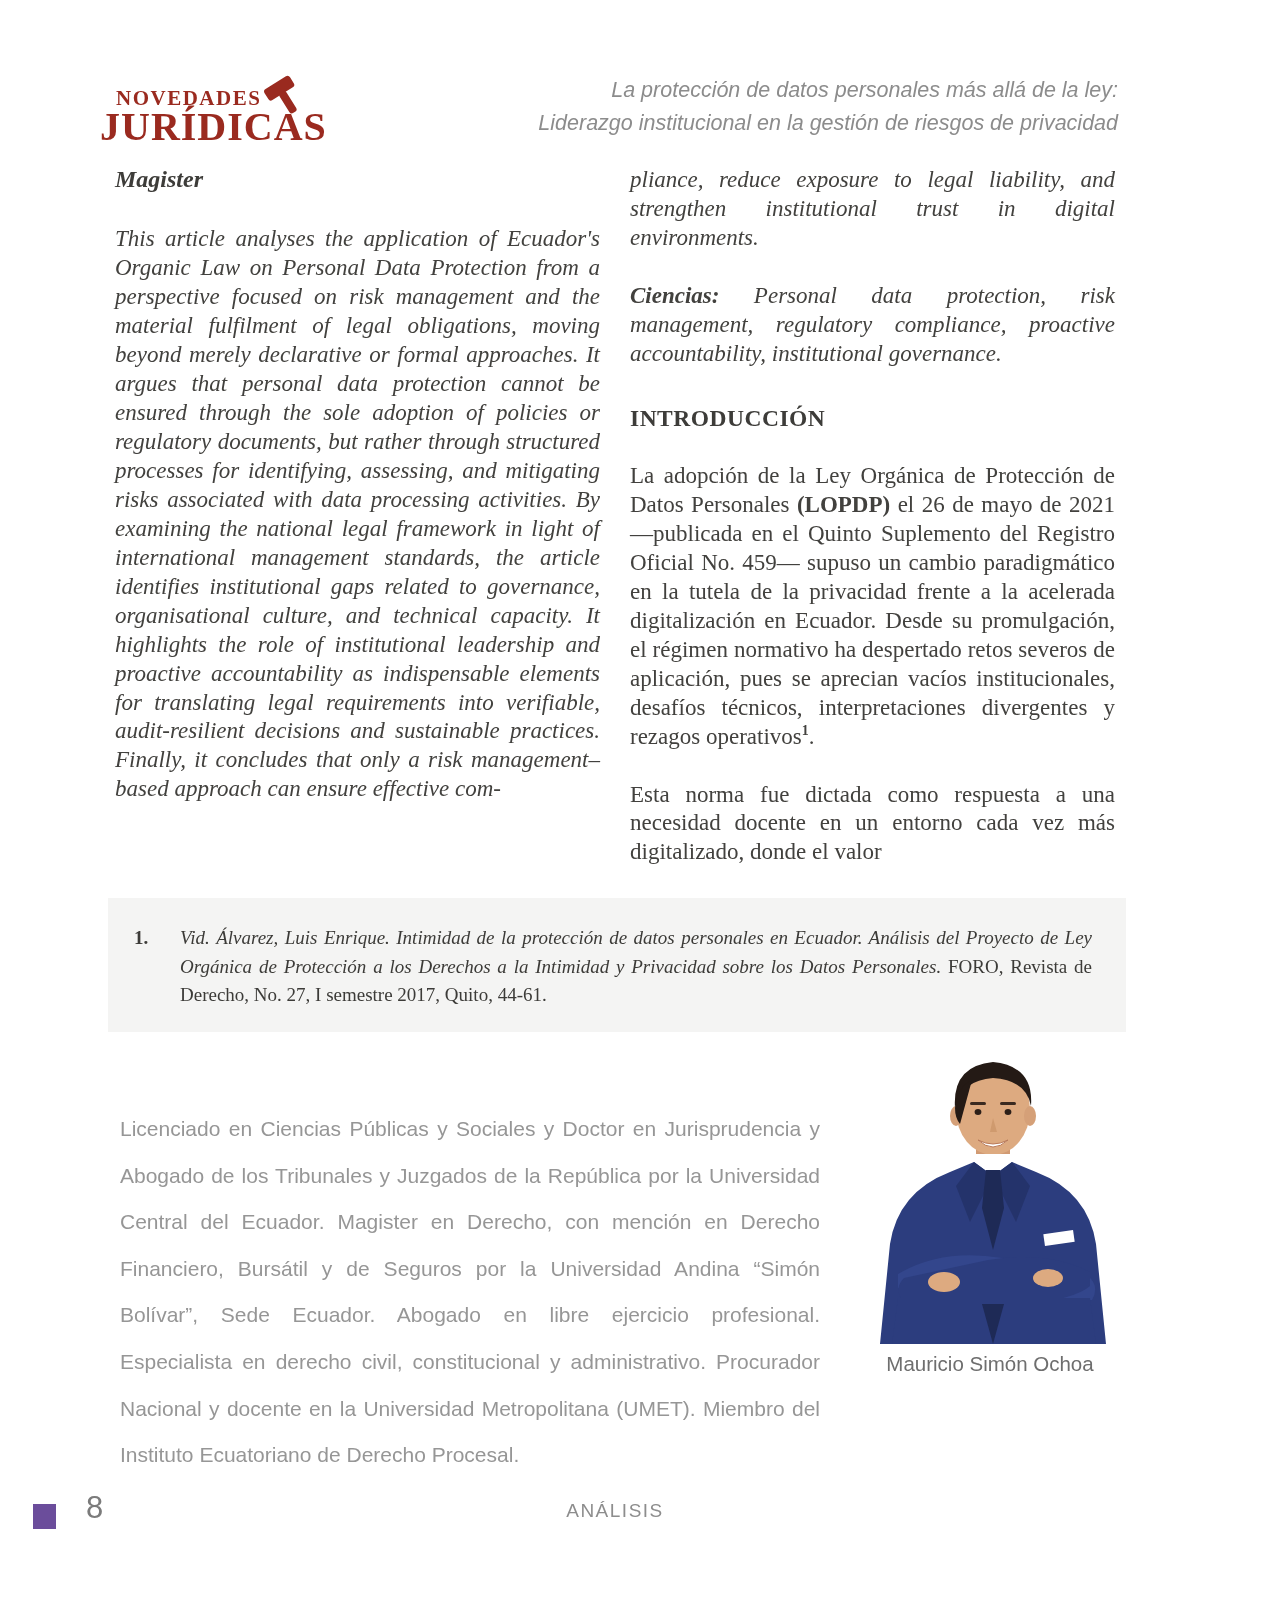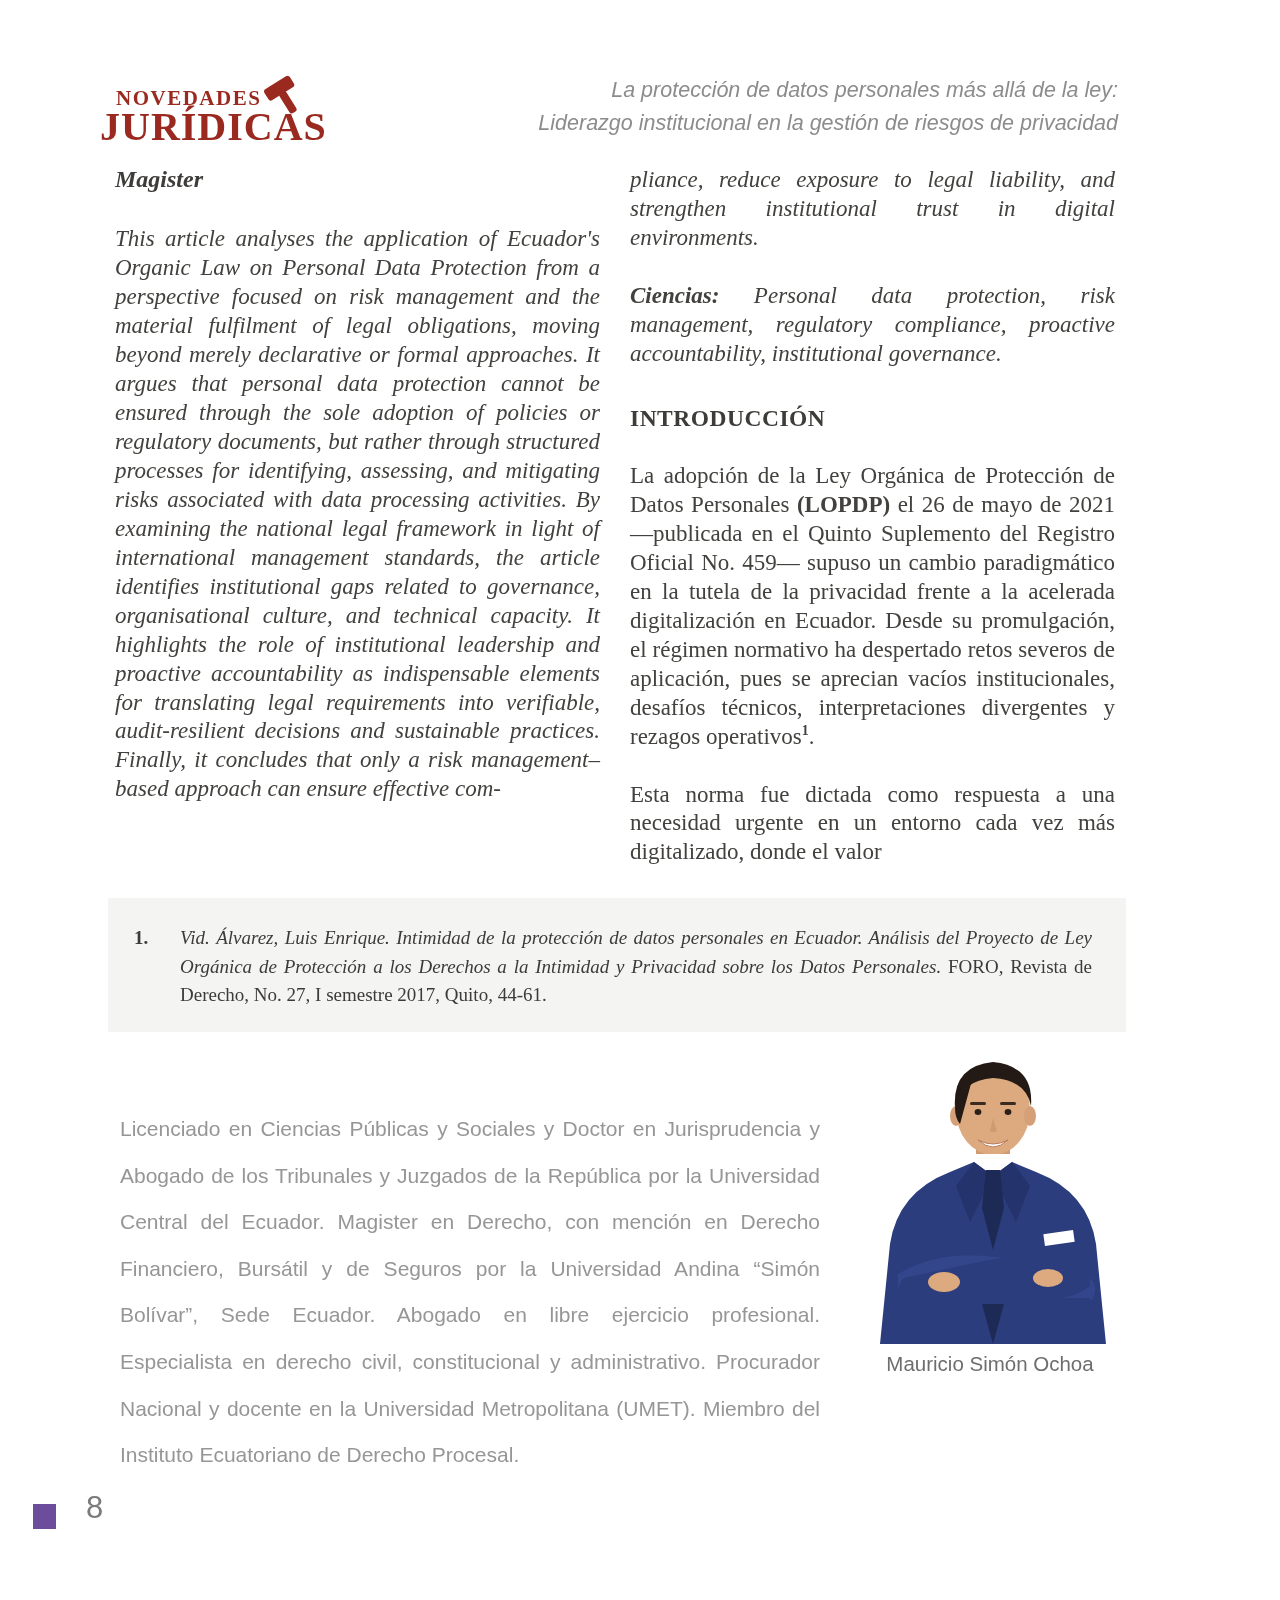--- a/index.html
+++ b/index.html
@@ -122,21 +122,21 @@
   <div class="columns">
     <div class="col">
       <h2 class="abstract-head">Magister</h2>
       <p class="italic">This article analyses the application of Ecuador's Organic Law on Personal Data Protection from a perspective focused on risk management and the material fulfilment of legal obligations, moving beyond merely declarative or formal approaches. It argues that personal data protection cannot be ensured through the sole adoption of policies or regulatory documents, but rather through structured processes for identifying, assessing, and mitigating risks associated with data processing activities. By examining the national legal framework in light of international management standards, the article identifies institutional gaps related to governance, organisational culture, and technical capacity. It highlights the role of institutional leadership and proactive accountability as indispensable elements for translating legal requirements into verifiable, audit-resilient decisions and sustainable practices. Finally, it concludes that only a risk management–based approach can ensure effective com-</p>
     </div>
     <div class="col">
       <p class="italic">pliance, reduce exposure to legal liability, and strengthen institutional trust in digital environments.</p>
       <p class="italic kw"><b>Ciencias:</b><span> Personal data protection, risk management, regulatory compliance, proactive accountability, institutional governance.</span></p>
       <h3 class="intro-head">INTRODUCCIÓN</h3>
       <p><span>La adopción de la Ley Orgánica de Protección de Datos Personales </span><b>(LOPDP)</b><span> el 26 de mayo de 2021 —publicada en el Quinto Suplemento del Registro Oficial No. 459— supuso un cambio paradigmático en la tutela de la privacidad frente a la acelerada digitalización en Ecuador. Desde su promulgación, el régimen normativo ha despertado retos severos de aplicación, pues se aprecian vacíos institucionales, desafíos técnicos, interpretaciones divergentes y rezagos operativos</span><sup class="fn">1</sup><span>.</span></p>
-      <p class="sp">Esta norma fue dictada como respuesta a una necesidad urgente en un entorno cada vez más digitalizado, donde el valor</p>
+      <p class="sp">Esta norma fue dictada como respuesta a una necesidad docente en un entorno cada vez más digitalizado, donde el valor</p>
     </div>
   </div>
 
   <div class="footnote">
     <div class="num">1.</div>
     <div class="txt"><span class="italic">Vid. Álvarez, Luis Enrique. Intimidad de la protección de datos personales en Ecuador. Análisis del Proyecto de Ley Orgánica de Protección a los Derechos a la Intimidad y Privacidad sobre los Datos Personales.</span><span> FORO, Revista de Derecho, No. 27, I semestre 2017, Quito, 44-61.</span></div>
   </div>
 
   <div class="bio">Licenciado en Ciencias Públicas y Sociales y Doctor en Jurisprudencia y Abogado de los Tribunales y Juzgados de la República por la Universidad Central del Ecuador. Magister en Derecho, con mención en Derecho Financiero, Bursátil y de Seguros por la Universidad Andina “Simón Bolívar”, Sede Ecuador. Abogado en libre ejercicio profesional. Especialista en derecho civil, constitucional y administrativo.  Procurador Nacional y docente en la Universidad Metropolitana (UMET). Miembro del Instituto Ecuatoriano de Derecho Procesal.</div>
 
@@ -179,14 +179,15 @@
       <ellipse cx="196" cy="242" rx="15" ry="9" fill="#ddaa80"></ellipse>
 
       <path d="M40,308 L46,262 L238,262 L244,308 Z" fill="#2c3d7e"></path>
       <path d="M130,268 L141,308 L152,268 Z" fill="#1e2a56"></path>
     </svg>
   </div>
   <div class="caption">Mauricio Simón Ochoa</div>
 
   <div class="accent-square"></div>
   <div class="page-num">8</div>
+  <div class="section-label">ANÁLISIS</div>
 
 </div>
 
 </body></html>

